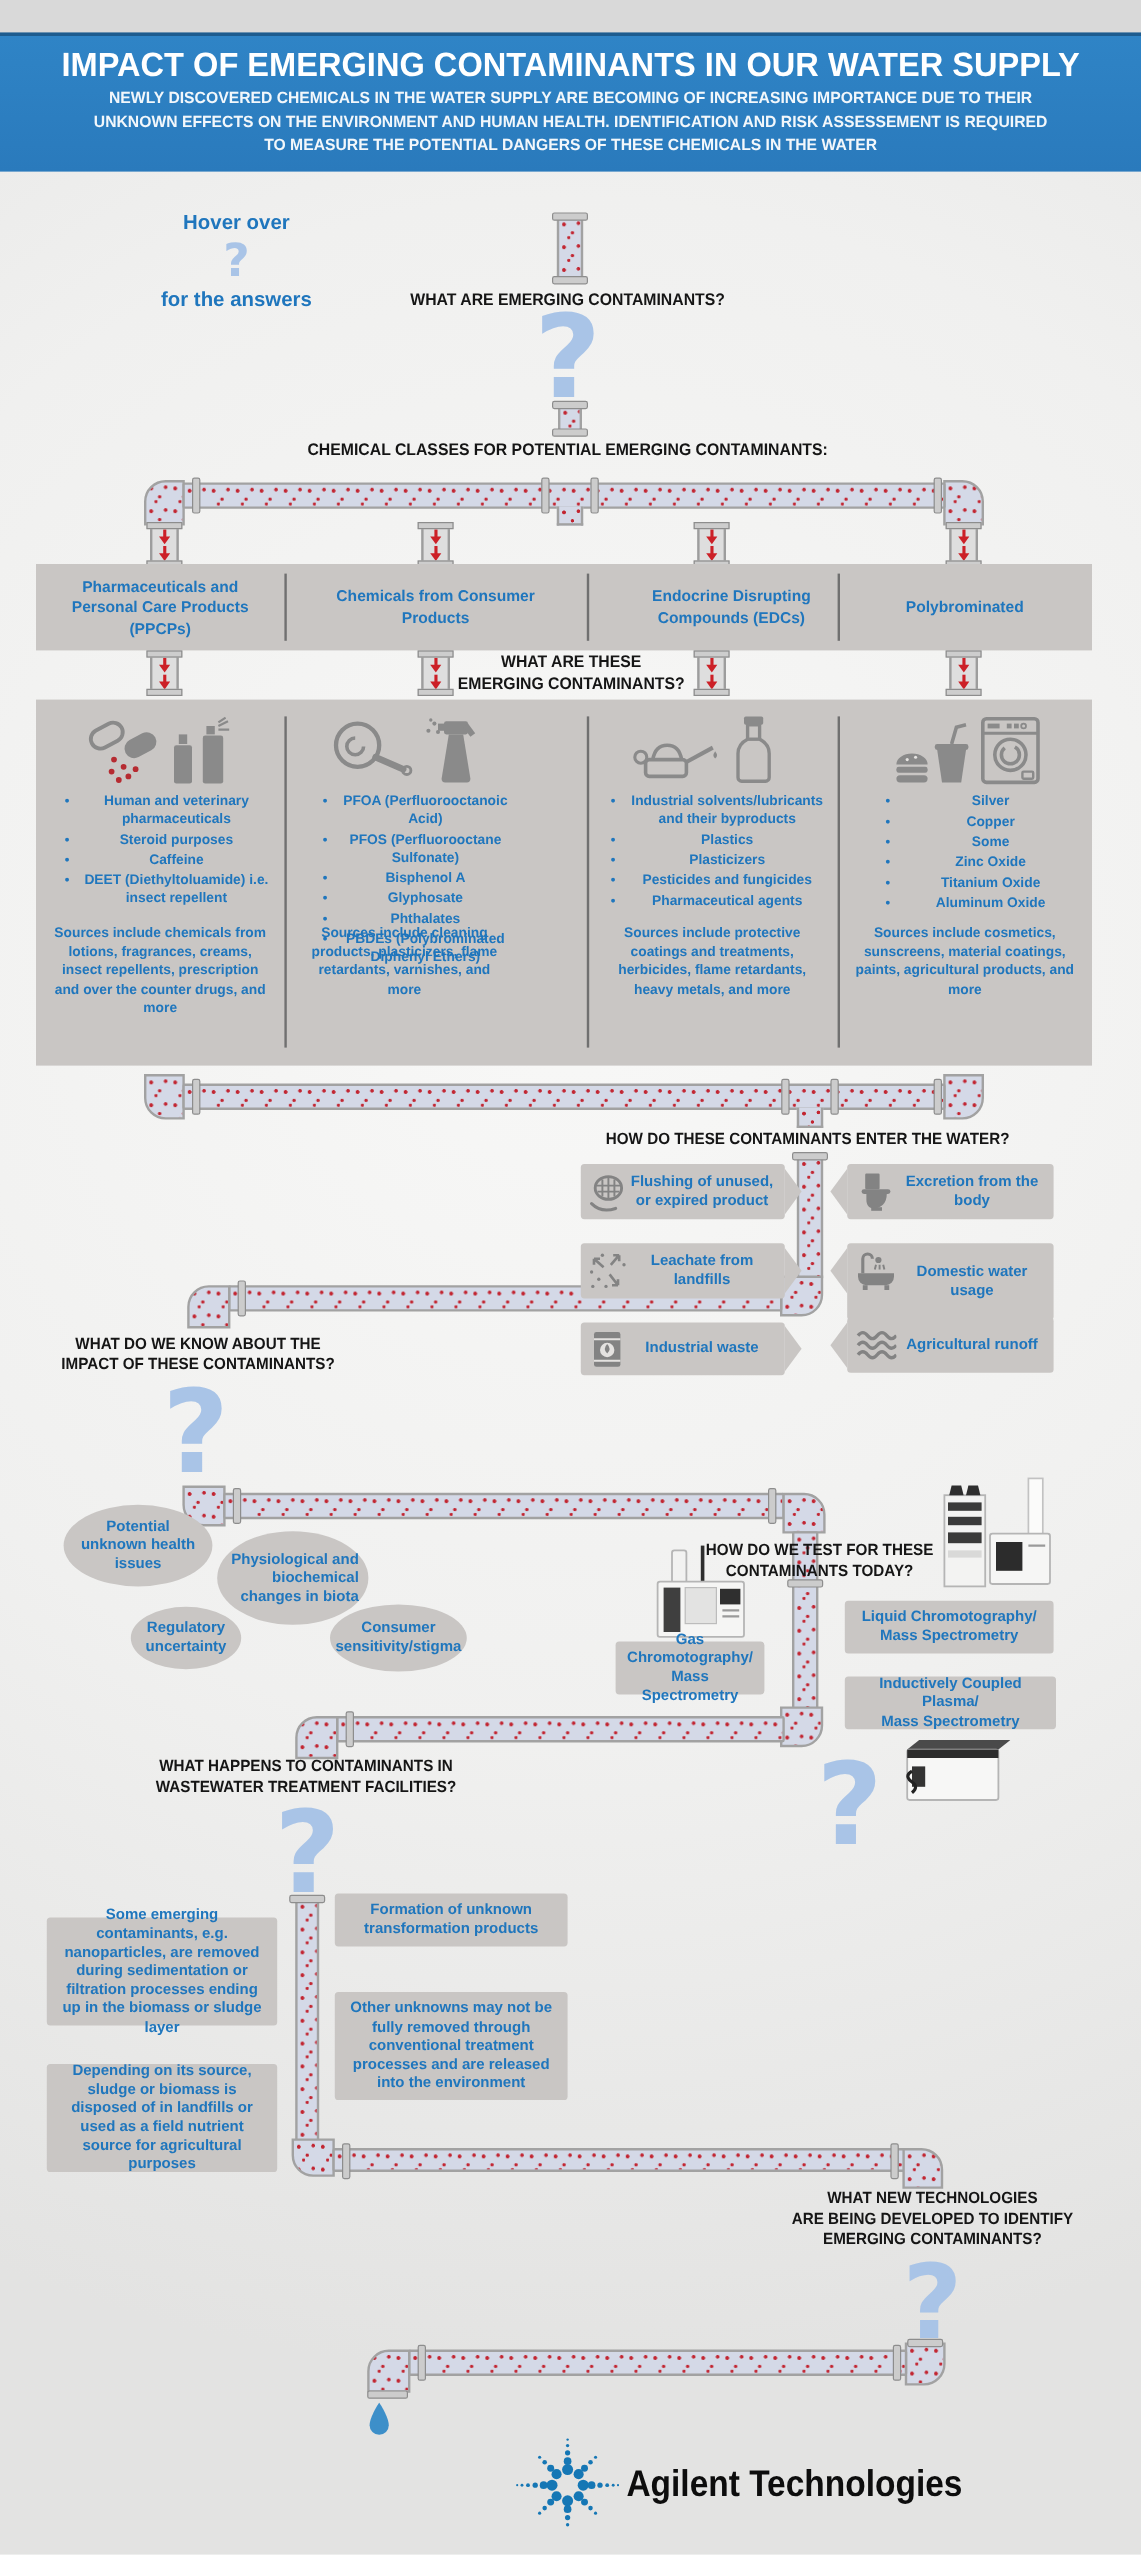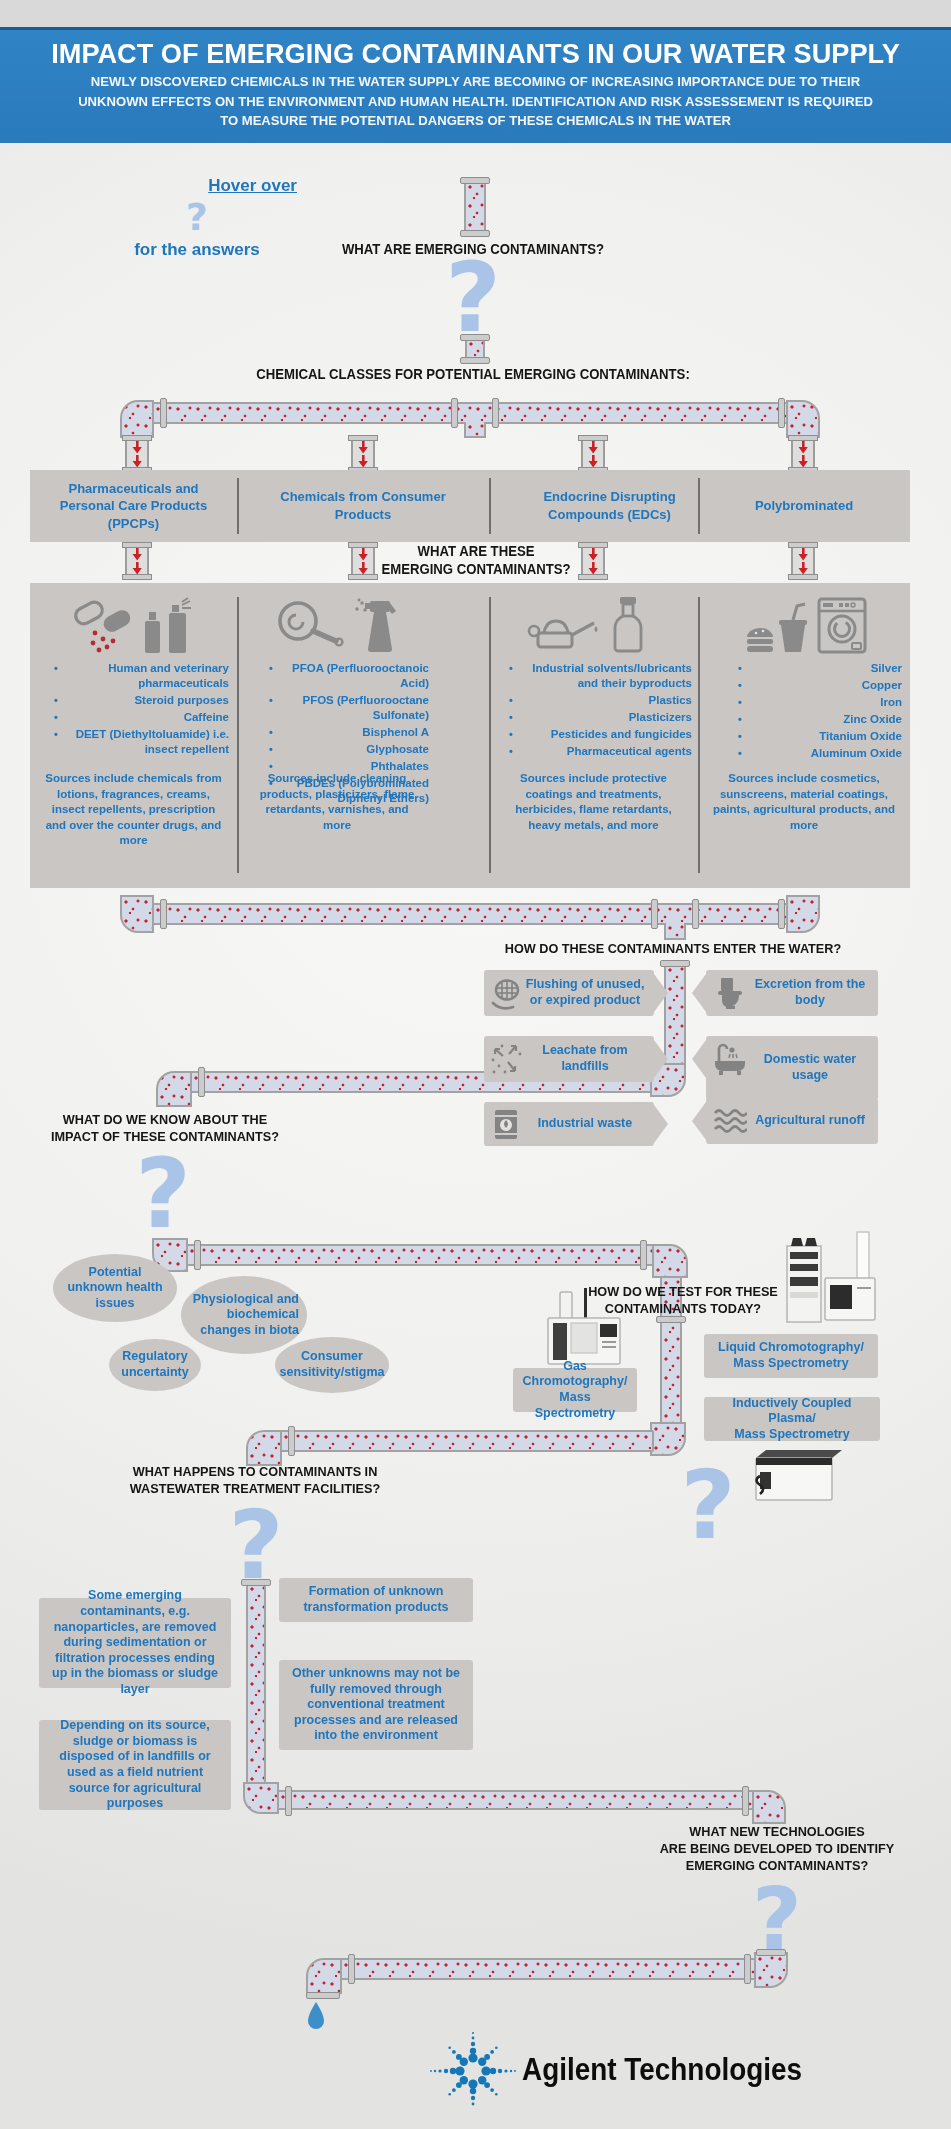--- a/index.html
+++ b/index.html
@@ -30,21 +30,21 @@
   .fl{background:#cccccc;border:1px solid #8d8d8d;box-sizing:border-box;border-radius:2px;z-index:3;}
   .flv{width:7px;height:30px;} .flh{width:30px;height:7px;}
   .apipe{width:24px;height:34px;background:#dedede;border:2px solid #9d9d9d;box-sizing:border-box;
     display:flex;flex-direction:column;align-items:center;justify-content:center;gap:1px;}
   .cap{position:absolute;left:-5px;width:30px;height:6px;background:#cdcdcd;border:1px solid #8d8d8d;box-sizing:border-box;}
   
   .graybox{background:#c9c6c4;}
   .vdiv{width:2px;background:#707070;}
   .ccat{display:flex;align-items:center;justify-content:center;text-align:center;color:#1f76bd;font-weight:bold;font-size:13px;line-height:1.35;padding:0 16px;box-sizing:border-box;}
   .clist{margin:6px 0 0;padding:0;list-style:none;}
-  .clist li{position:relative;padding-left:11px;color:#1f76bd;font-weight:bold;font-size:11.5px;line-height:1.3;margin-bottom:2px;text-align:right;}
+  .clist li{position:relative;padding-left:11px;color:#1f76bd;font-weight:bold;font-size:11.5px;line-height:1.3;margin-bottom:2px;text-align:center;}
   .clist li::before{content:"•";position:absolute;left:0;top:0;font-size:11px;color:#1f76bd;}
   .csrc{position:absolute;text-align:center;color:#1f76bd;font-weight:bold;font-size:11.5px;line-height:1.35;}
   .callout{background:#c9c6c4;border-radius:3px;color:#1f76bd;font-weight:bold;font-size:12.5px;line-height:1.25;
     display:flex;align-items:center;justify-content:center;text-align:center;box-sizing:border-box;padding:4px 8px;}
   .chev{position:absolute;width:0;height:0;}
   .bubble{background:#c9c6c4;border-radius:50%;color:#1f76bd;font-weight:bold;font-size:12.5px;line-height:1.25;
     display:flex;align-items:center;justify-content:center;text-align:center;padding:8px;box-sizing:border-box;}
   .brand{color:#0d0d0d;font-weight:800;font-size:31px;transform:scaleX(0.9);transform-origin:left center;white-space:nowrap;}
   .icn{display:block;}
 </style>
@@ -54,21 +54,21 @@
 <div id="stage">
 
   <div class="abs topstrip"></div>
   <div class="abs banner">
     <h1>IMPACT OF EMERGING CONTAMINANTS IN OUR WATER SUPPLY</h1>
     <div class="sub">NEWLY DISCOVERED CHEMICALS IN THE WATER SUPPLY ARE BECOMING OF INCREASING IMPORTANCE DUE TO THEIR</div>
     <div class="sub">UNKNOWN EFFECTS ON THE ENVIRONMENT AND HUMAN HEALTH. IDENTIFICATION AND RISK ASSESSEMENT IS REQUIRED</div>
     <div class="sub">TO MEASURE THE POTENTIAL DANGERS OF THESE CHEMICALS IN THE WATER</div>
   </div>
 
-  <div class="abs blue" style="left:97px;top:176px;width:200px;font-size:17px;font-weight:bold;text-align:right;text-decoration:underline;">Hover over</div>
+  <div class="abs blue" style="left:97px;top:176px;width:200px;font-size:17px;font-weight:bold;text-align:center;">Hover over</div>
   <div class="abs qmark" style="left:97px;top:198px;width:200px;font-size:38px;">?</div>
   <div class="abs blue" style="left:97px;top:240px;width:200px;font-size:17px;font-weight:bold;text-align:center;">for the answers</div>
 
   <div class="abs pipe pfill" style="left:464px;top:180px;width:22px;height:55px;"></div>
   <div class="abs fl flh" style="left:460px;top:177px;"></div>
   <div class="abs fl flh" style="left:460px;top:230px;"></div>
 
   <div class="abs hb" style="left:273px;top:241px;width:400px;">WHAT ARE EMERGING CONTAMINANTS?</div>
   <div class="abs qmark" style="left:423px;top:250px;width:100px;font-size:96px;">?</div>
 
@@ -300,21 +300,21 @@
           <rect x="100" y="8" width="4" height="4" fill="#8a8a8a"></rect>
             <rect x="106" y="8" width="4" height="4" fill="#8a8a8a"></rect>
           <circle cx="103" cy="34" r="13" fill="none" stroke="#8a8a8a" stroke-width="3"></circle>
           <circle cx="103" cy="34" r="7.5" fill="none" stroke="#8a8a8a" stroke-width="3" stroke-dasharray="30 9"></circle>
           <rect x="113" y="48" width="9" height="6" rx="1" fill="none" stroke="#8a8a8a" stroke-width="2"></rect>
         </svg>
       </div>
       <ul class="clist" style="padding:0 8px 0 40px;">
         <li>Silver</li>
         <li>Copper</li>
-        <li>Iron</li>
+        <li>Some</li>
         <li>Zinc Oxide</li>
         <li>Titanium Oxide</li>
         <li>Aluminum Oxide</li>
       </ul>
       <div class="csrc" style="left:14px;right:14px;top:188px;">Sources include cosmetics, sunscreens, material coatings, paints, agricultural products, and more</div>
     </div>
   </div>
 
   <div class="abs elb bl pfill" style="left:120px;top:895px;width:34px;height:38px;"></div>
   <div class="abs elb br pfill" style="left:786px;top:895px;width:34px;height:38px;"></div>

